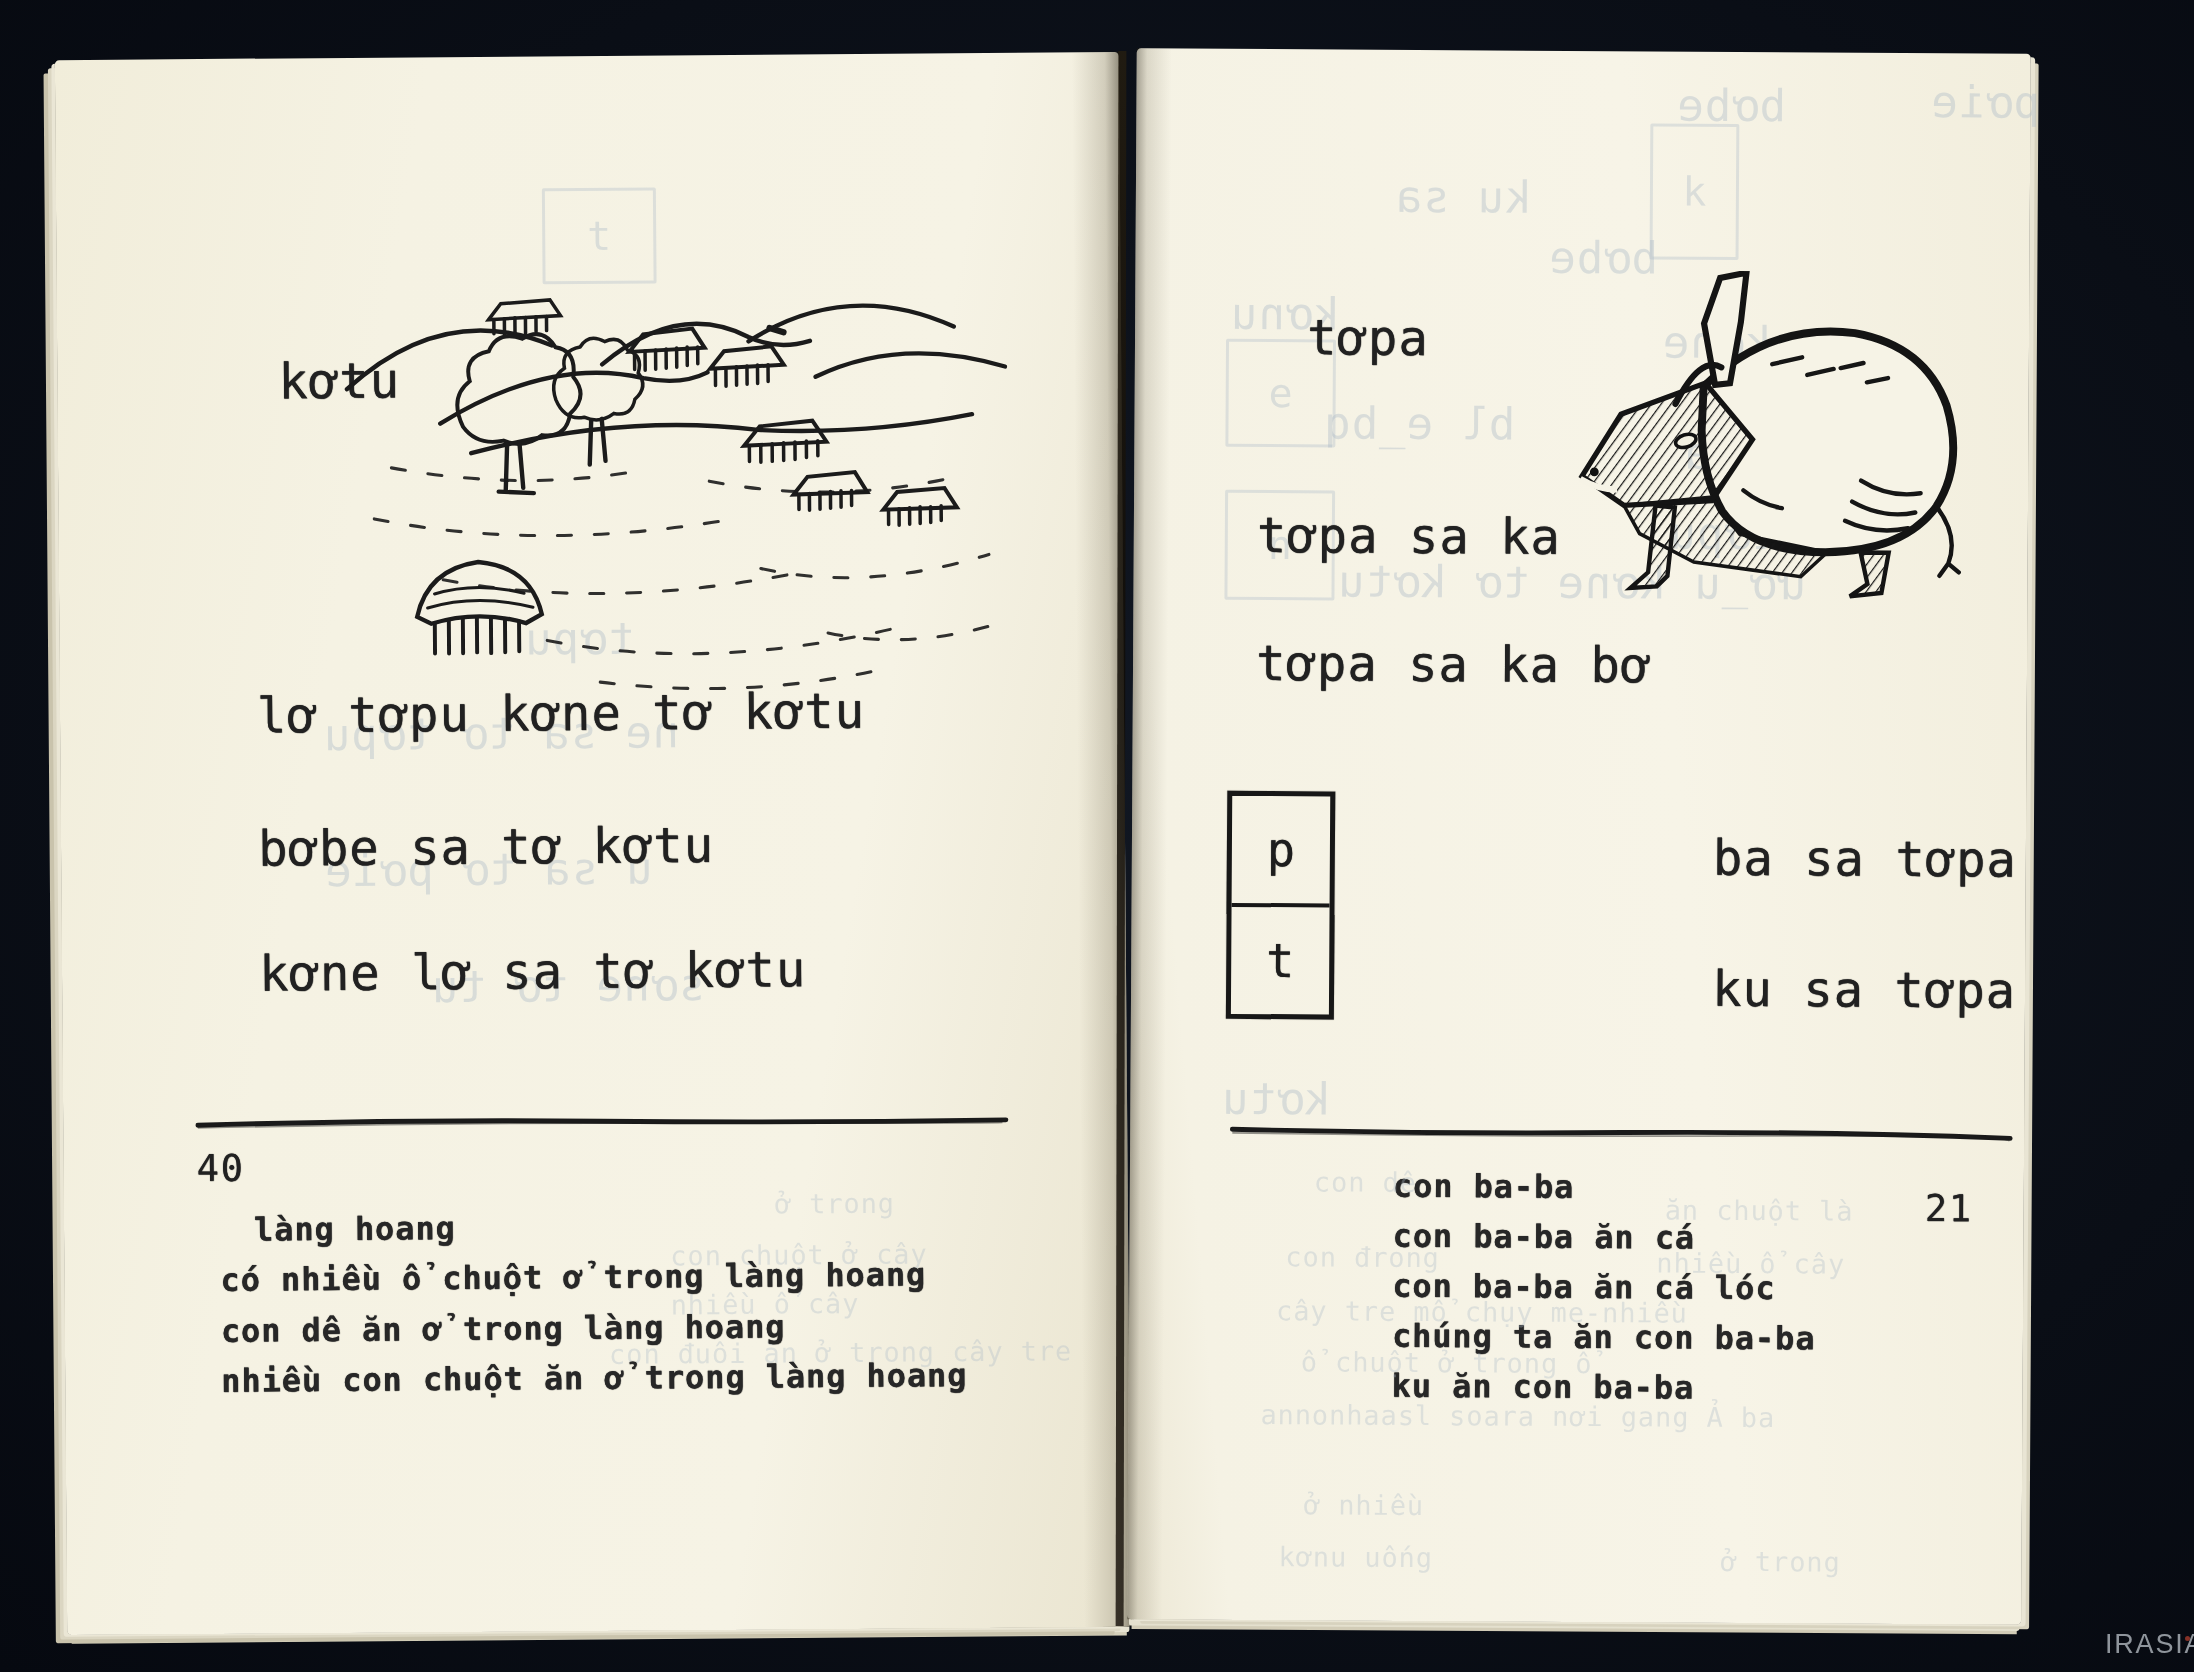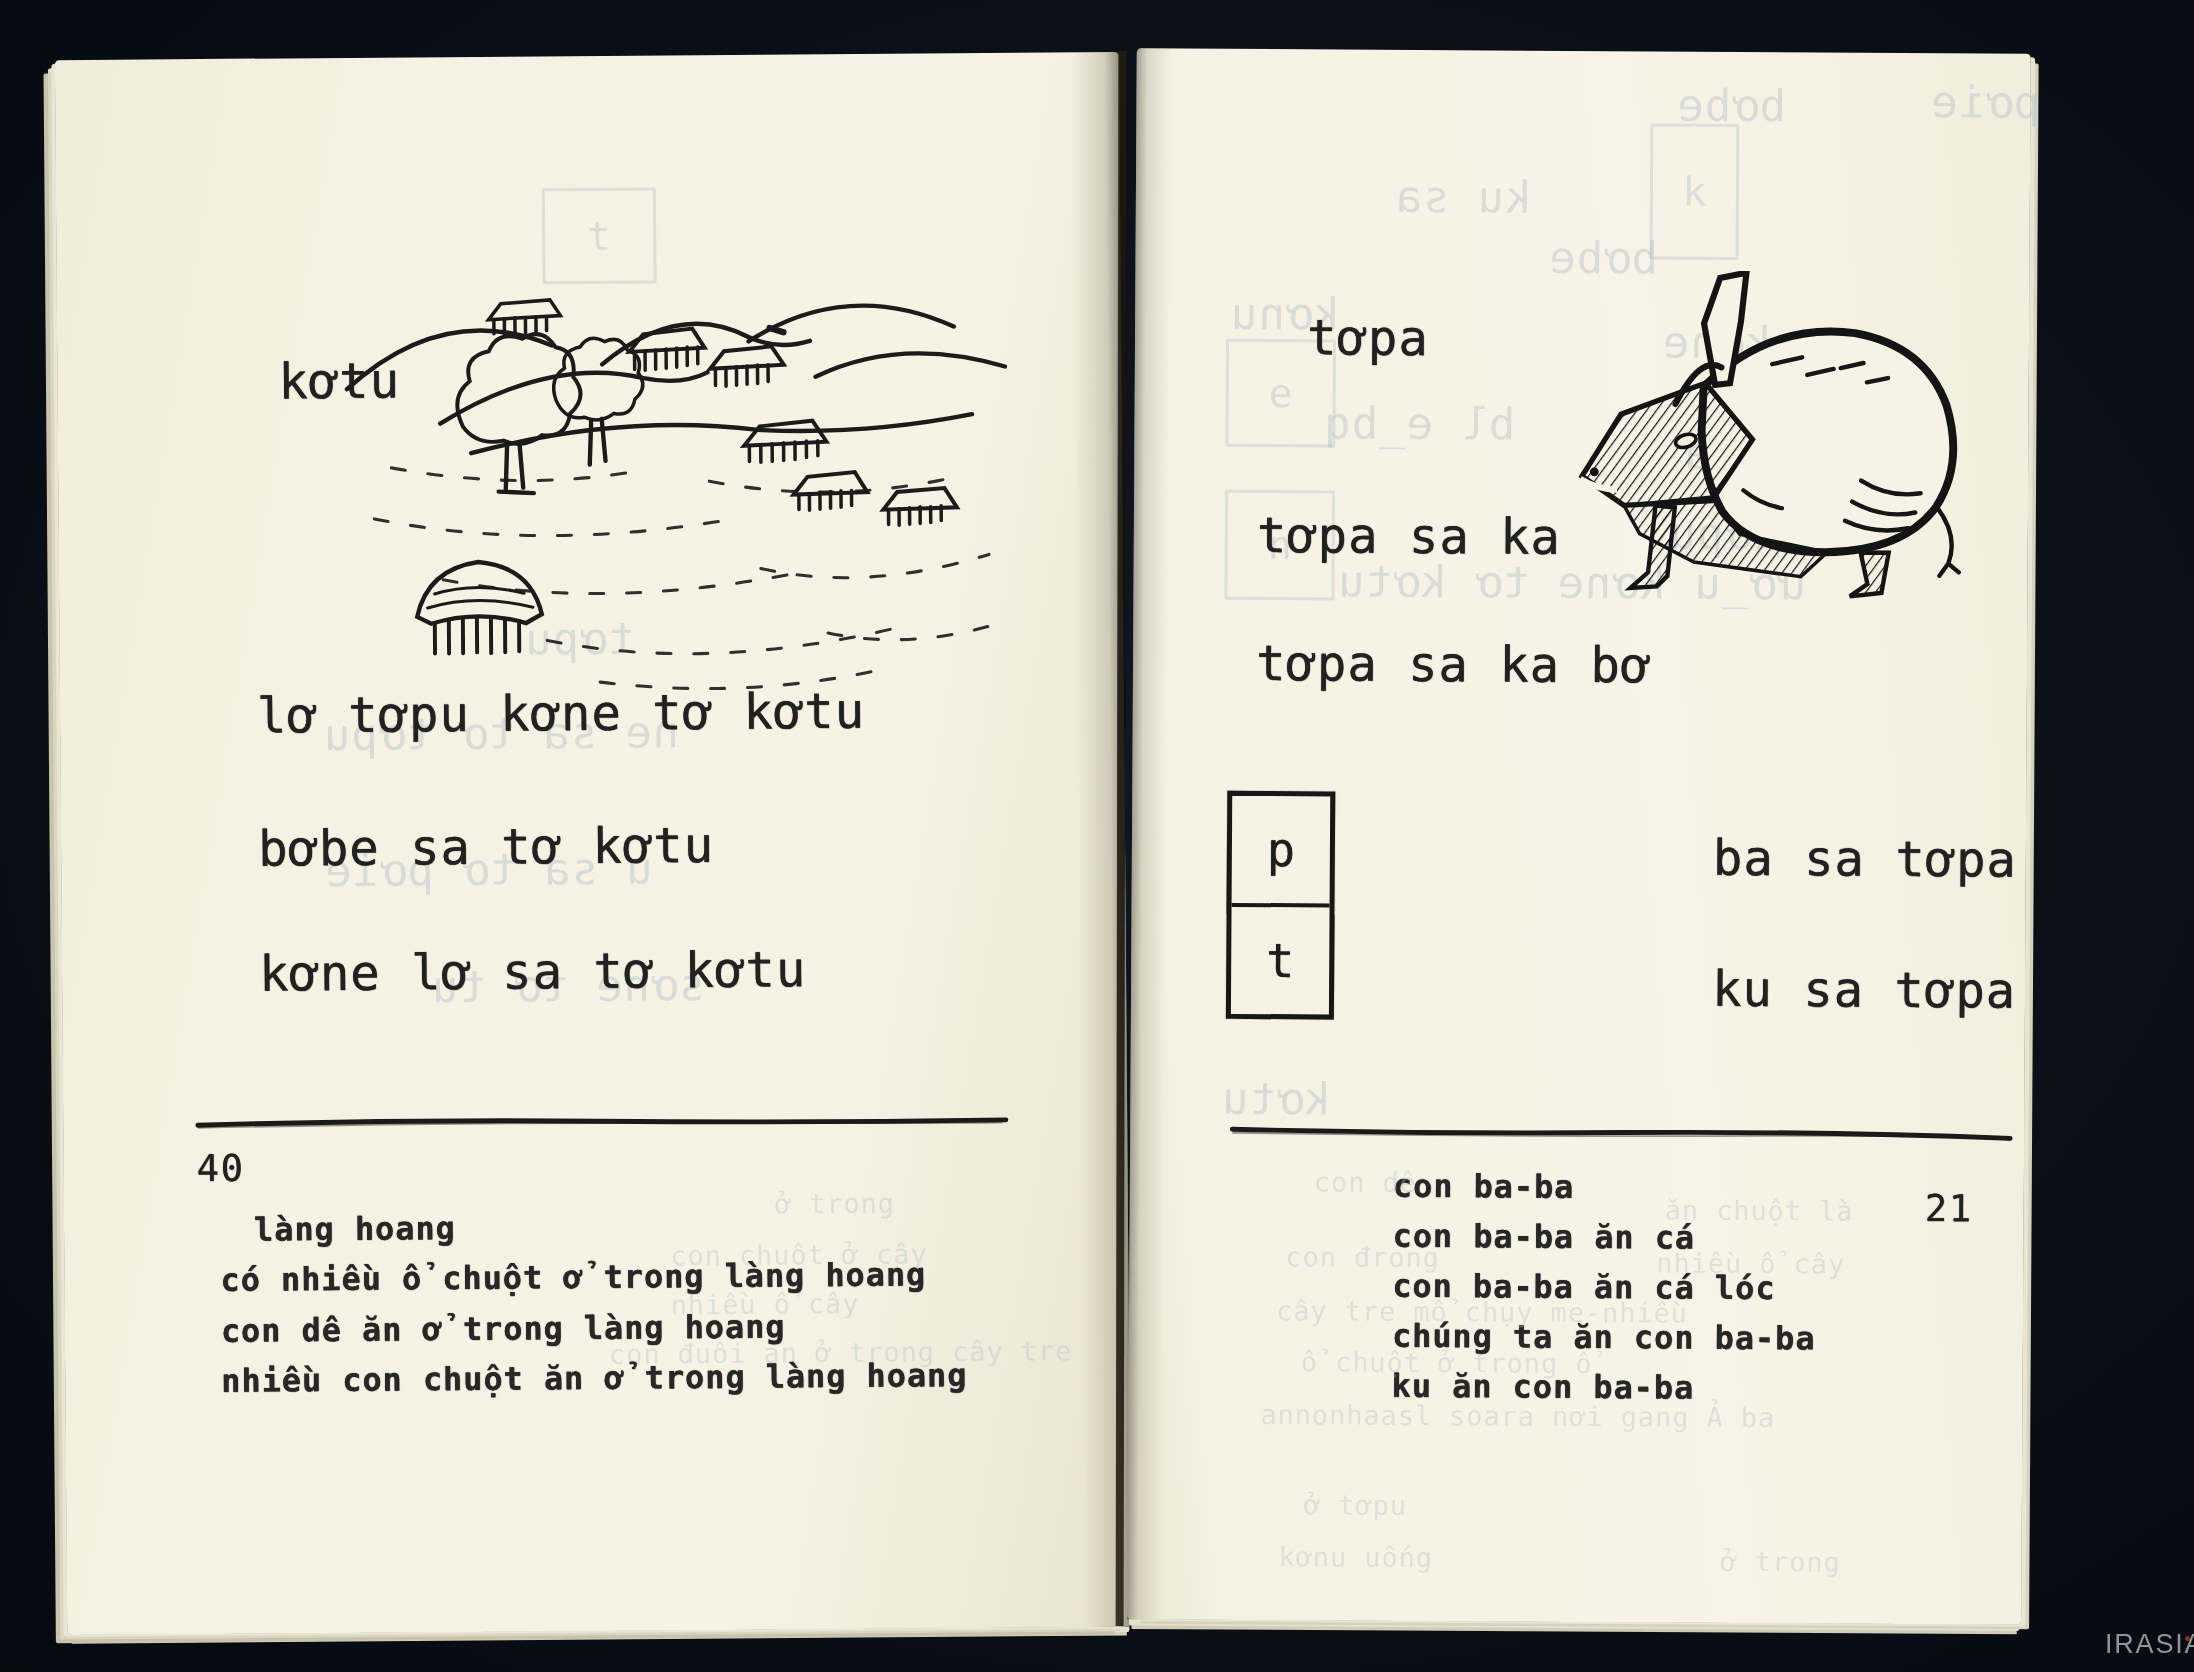--- a/index.html
+++ b/index.html
@@ -208,21 +208,21 @@
     <div class="tw tw37" style="left:263px;top:1267px;">chúng ta ăn con ba-ba</div>
     <div class="tw tw37" style="left:263px;top:1317px;">ku ăn con ba-ba</div>
 
     <span class="ghost g32" style="left:184px;top:1117px;">con dê</span>
     <span class="ghost g32" style="left:535px;top:1143px;">ăn chuột là</span>
     <span class="ghost g32" style="left:156px;top:1192px;">con đrong</span>
     <span class="ghost g32" style="left:527px;top:1196px;">nhiều ổ cây</span>
     <span class="ghost g32" style="left:147px;top:1246px;">cây tre mổ chụy me-nhiều</span>
     <span class="ghost g32" style="left:172px;top:1297px;">ổ chuột ở trong ổ</span>
     <span class="ghost g32" style="left:132px;top:1350px;">annonhaasl soara nơi gang Ả ba</span>
-    <span class="ghost g32" style="left:176px;top:1440px;">ở tơpu</span>
+    <span class="ghost g32" style="left:176px;top:1440px;">ở nhiều</span>
     <span class="ghost g32" style="left:151px;top:1492px;">kơnu uống</span>
     <span class="ghost g32" style="left:593px;top:1494px;">ở trong</span>
   </div>
 
   <div class="spine-line"></div>
 
   <div class="watermark">IRASIA</div>
   <div class="red-speck"></div>
 </div>
 

